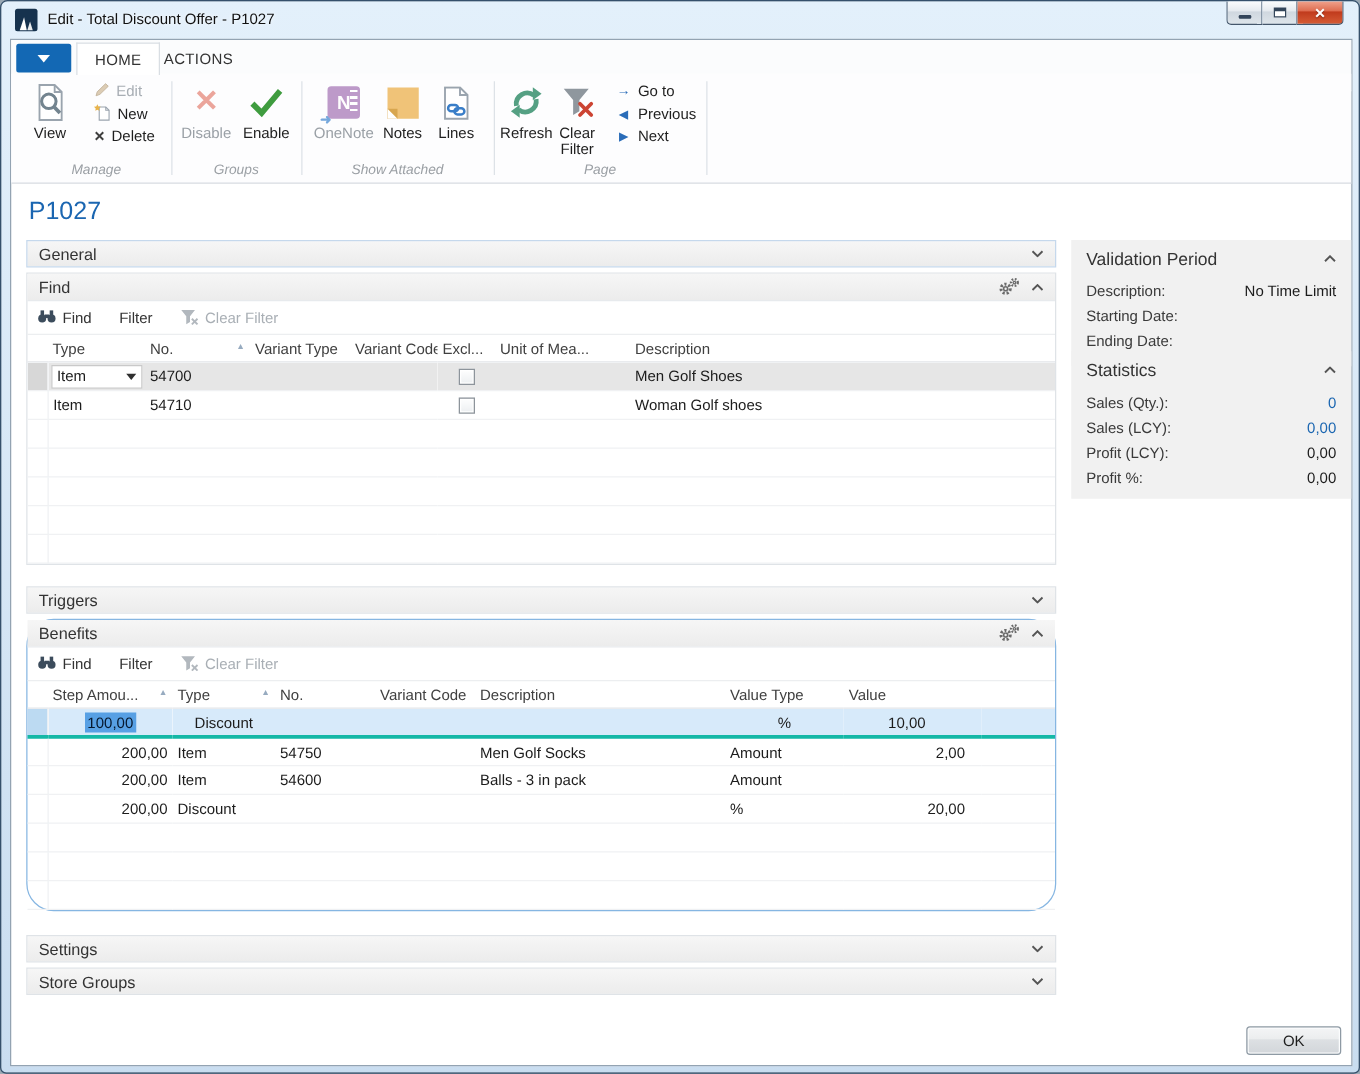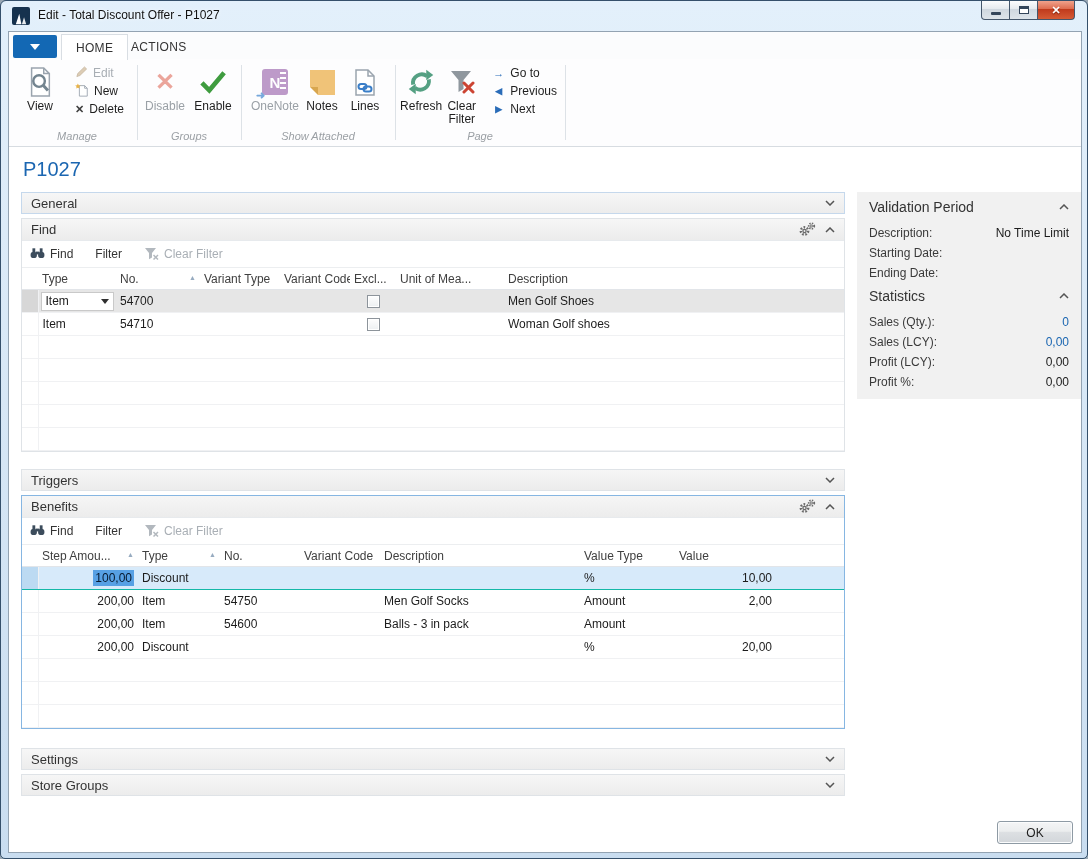--- a/index.html
+++ b/index.html
@@ -59,35 +59,35 @@
   .notes-box::after{ content:""; position:absolute; left:0; bottom:0; border-left:8px solid #fff; border-top:8px solid #d8a64f; }
 
   
   .page-title{ position:absolute; left:14px; top:126px; font-size:20px; color:#1b66b1; }
 
   .ftab{ position:absolute; height:22px; background:linear-gradient(#f6f6f6,#ececec); border:1px solid #dfe3e7; display:flex; align-items:center; padding:0 9px; font-size:13px; color:#333; }
   .ftab .spacer{ margin-left:auto; display:flex; align-items:center; gap:8px; }
   .chev{ display:block; }
 
   .section{ position:absolute; border:1px solid #dfe3e7; background:#fff; }
-  .section.focused{ border-color:#86b6e2; }
+  .section.focused{ border-color:#86b6e2;border-radius:22px; }
   .section .ftab{ position:static; border:none; border-bottom:1px solid #e7eaed; width:100%; }
 
   .gtoolbar{ height:27px; display:flex; align-items:center; gap:22px; padding:0 8px; font-size:12px; color:#333; border-bottom:1px solid #eceef0;}
   .gtool{ display:flex; align-items:flex-start; gap:5px; }
   .gtool.disabled{ color:#a9afb5; }
 
   table.grid{ width:100%; border-collapse:collapse; table-layout:fixed; }
   table.grid th{ font-weight:normal; font-size:12px; color:#404040; text-align:left; padding:4px 4px 3px; border-bottom:1px solid #e2e5e9; white-space:nowrap; overflow:hidden; }
   table.grid td{ font-size:12px; color:#1c1c1c; padding:0 4px; height:23px; border-bottom:1px solid #f0f1f3; white-space:nowrap; overflow:hidden; }
   td.num, th.num{ text-align:right; }
   .sort{ float:right; font-size:7px; color:#97abc0; margin-top:2px; }
   tr.sel-gray td{ background:#e6e6e6; }
   tr.sel-gray td.rowhdr{ background:#d7d7d7; }
-  tr.sel-blue td{ background:#d7eafa; border-bottom:1px solid #14b8a6; }
+  tr.sel-blue td{ background:#d7eafa; border-bottom:3px solid #14b8a6;text-align:center; }
   tr.sel-blue td.rowhdr{ background:#bcdaf2; }
   td.rowhdr{ border-right:1px solid #f0f1f3; }
 
   .combo{ background:#fff; border:1px solid #c9c9c9; height:19px; display:flex; align-items:center; justify-content:space-between; padding:0 4px; }
   .combo .tri{ width:0; height:0; border-left:4px solid transparent; border-right:4px solid transparent; border-top:5px solid #2f2f2f; }
   .checkbox{ width:13px; height:13px; margin:0 auto; border:1px solid #8d949b; background:linear-gradient(#fefefe,#eceff1); box-shadow:inset 0 0 0 1px #fff; }
   .selcell{ background:#57a0e4; color:#06182e; padding:1px 2px; }
 
   
   .panel{ position:absolute; left:848px; width:224px; background:#f1f1f1; padding:7px 12px 10px; }

